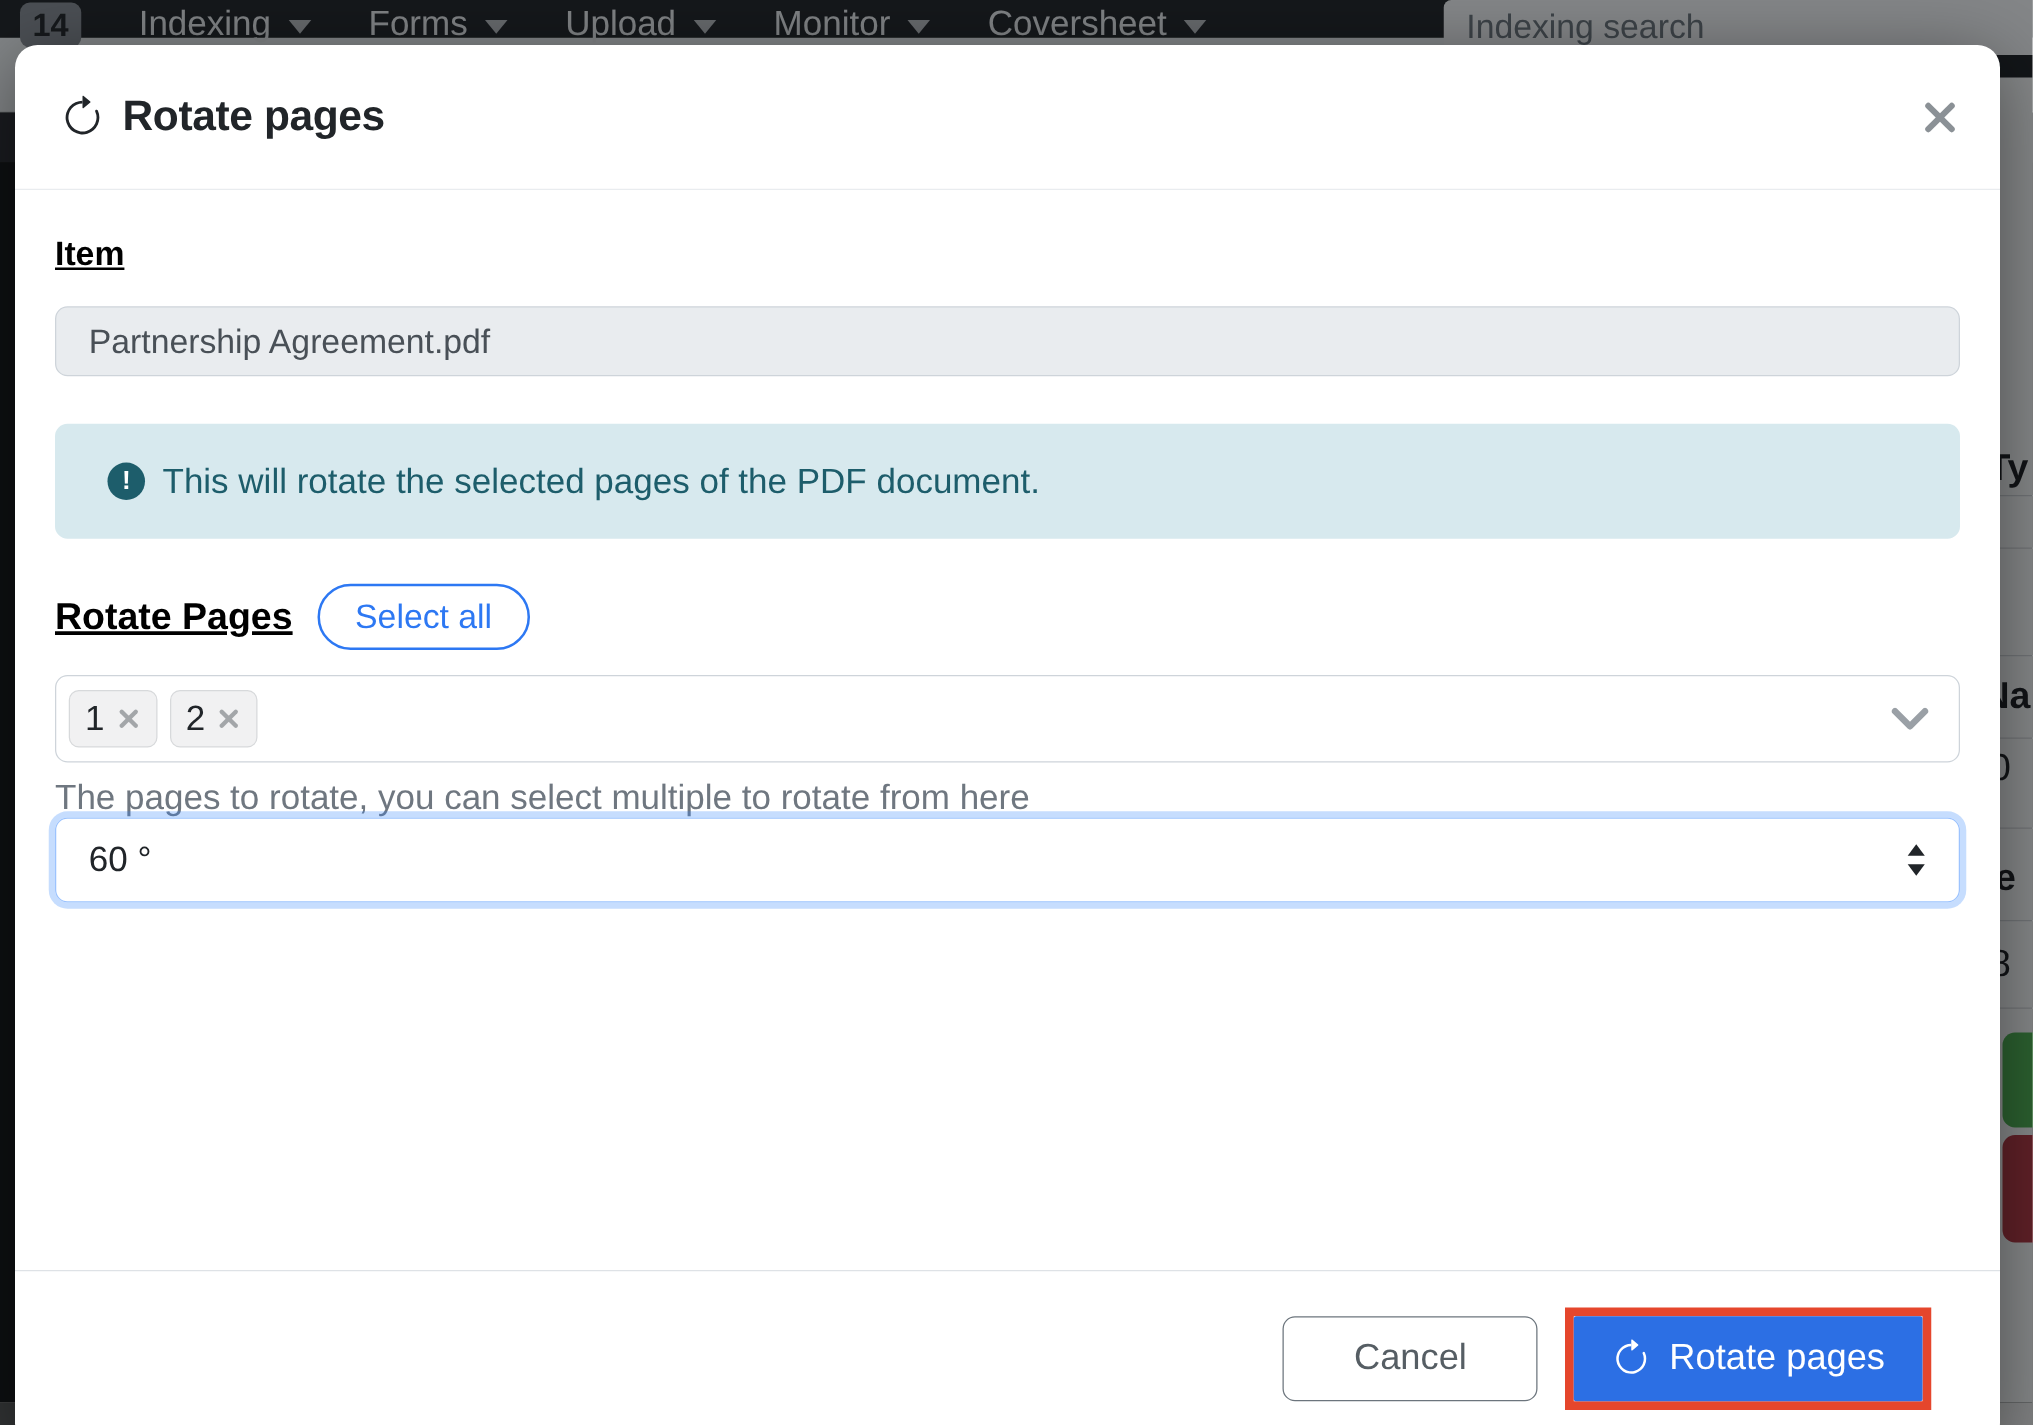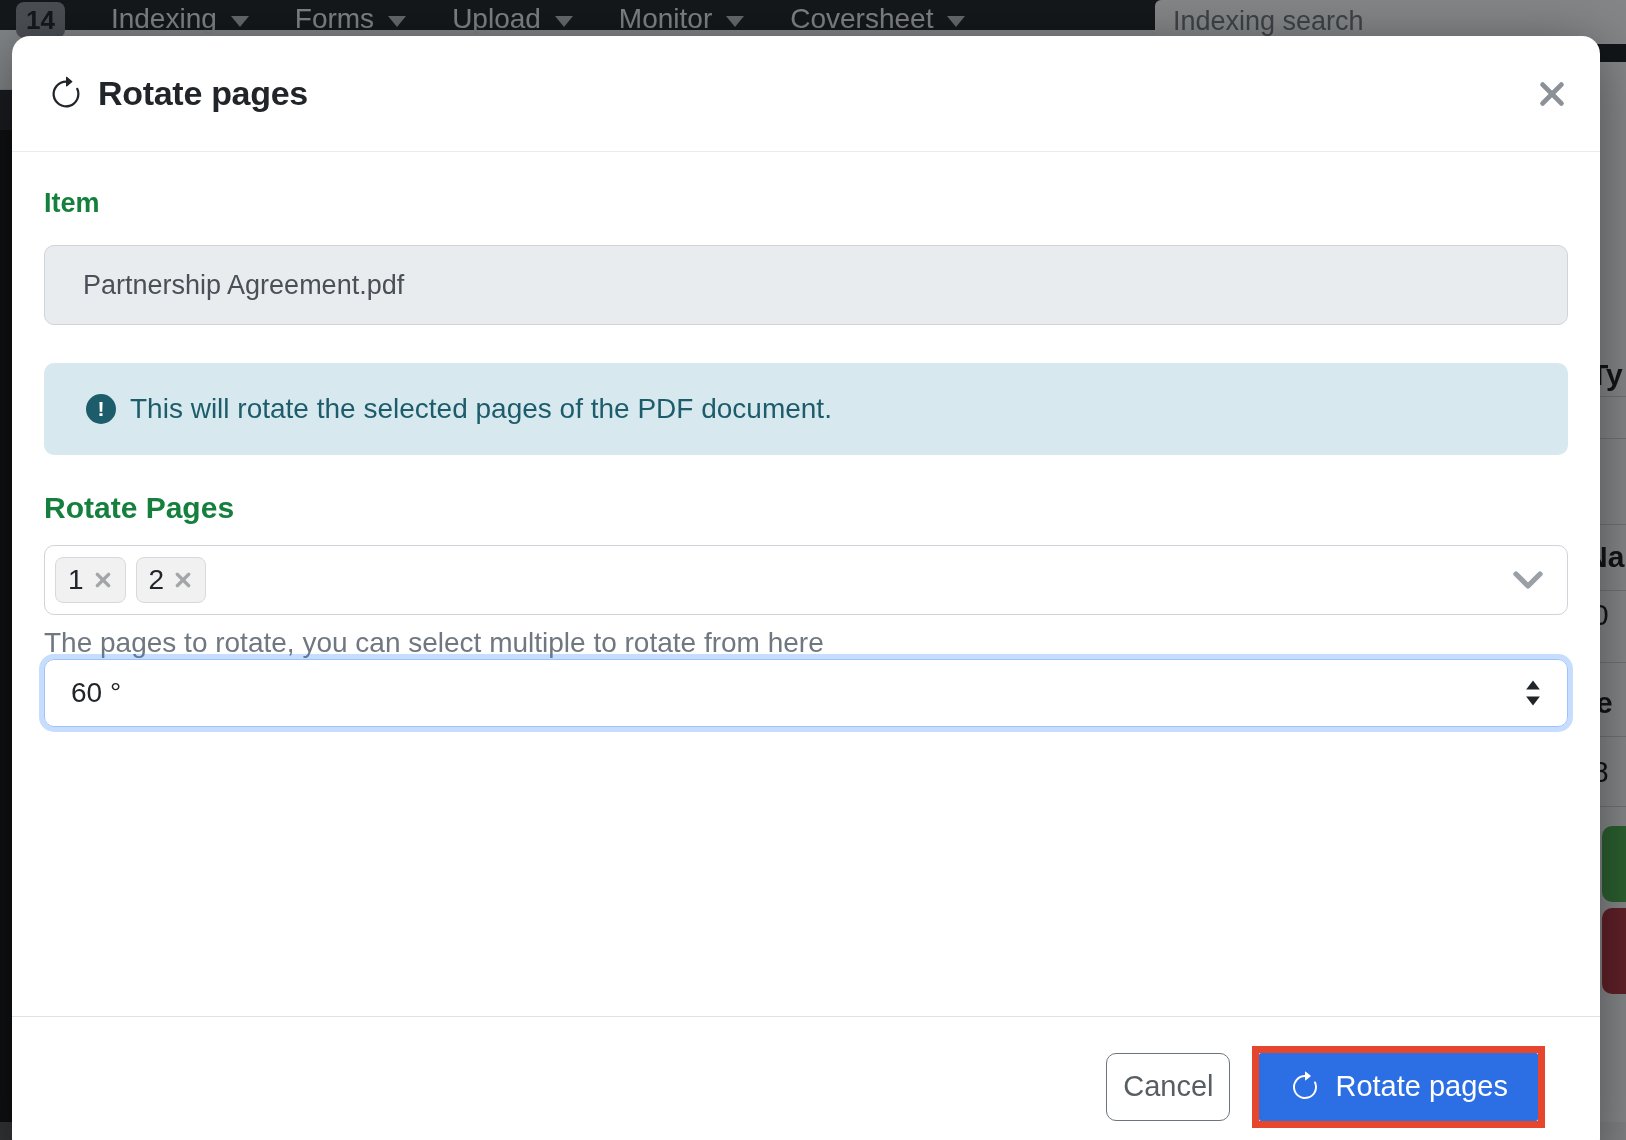--- a/index.html
+++ b/index.html
@@ -46,23 +46,23 @@
 
   
   .modal{position:absolute;left:12px;top:8px;width:1588px;height:1120px;background:#fff;border-radius:18px;
          box-shadow:0 12px 60px rgba(0,0,0,.45);z-index:10;margin-top:28px;}
   .modal-header{height:116px;display:flex;align-items:center;padding:0 26px 0 36px;border-bottom:1px solid #e9ecef;}
   .title-icon{color:#212529;display:flex;margin-right:14px;}
   .modal-title{font-size:34px;font-weight:600;color:#212529;letter-spacing:-.3px;}
   .close-btn{margin-left:auto;background:none;border:none;cursor:pointer;width:44px;height:44px;display:flex;align-items:center;justify-content:center;color:#8b9196;}
 
   .modal-body{padding:36px 32px 0 32px;}
-  .field-label{font-size:27px;font-weight:700;color:#15803d;margin-bottom:26px;}
-  .input-disabled{height:80px;background:#e9ecef;border:1px solid #ced4da;border-radius:10px;
-                  display:flex;align-items:center;padding-left:38px;font-size:27px;color:#495057;margin-bottom:38px;}
+  .field-label{font-size:27px;font-weight:700;color:#000000;margin-bottom:26px;text-decoration:underline;}
+  .input-disabled{height:56px;background:#e9ecef;border:1px solid #ced4da;border-radius:10px;
+                  display:flex;align-items:center;padding-left:26px;font-size:27px;color:#495057;margin-bottom:38px;}
   .alert-info{height:92px;background:var(--alert-bg);border-radius:10px;display:flex;align-items:center;
               padding-left:42px;gap:14px;margin-bottom:36px;}
   .alert-icon{width:30px;height:30px;border-radius:50%;background:var(--alert-text);color:#fff;font-weight:700;
               font-size:21px;display:flex;align-items:center;justify-content:center;flex:0 0 auto;}
   .alert-text{font-size:28px;color:var(--alert-text);}
 
   .label-row{display:flex;align-items:center;gap:20px;margin-bottom:20px;}
   .label-row .field-label{margin-bottom:0;font-size:30px;}
   .select-all-btn{border:2px solid var(--primary-outline);color:var(--primary-outline);background:#fff;border-radius:999px;
                   font-size:27px;font-weight:500;padding:9px 28px;cursor:pointer;font-family:inherit;}
@@ -76,21 +76,21 @@
   .help-text{font-size:28px;color:#6f7780;margin-top:12px;}
 
   .rotation-label{margin-top:64px;}
   .select-focused{position:relative;height:68px;border:1px solid #9cc3fe;border-radius:10px;
                   box-shadow:0 0 0 5px rgba(49,132,253,.28);display:flex;align-items:center;
                   padding-left:26px;font-size:28px;color:#212529;cursor:pointer;}
   .updown{position:absolute;right:26px;top:50%;transform:translateY(-50%);display:flex;color:#212529;}
 
   .modal-footer{position:absolute;left:0;right:0;bottom:0;height:140px;border-top:1px solid #dee2e6;
                 display:flex;align-items:center;justify-content:flex-end;gap:22px;padding:0 55px;}
-  .cancel-btn{height:68px;padding:0 16px;background:#fff;border:1px solid #6c757d;border-radius:10px;
+  .cancel-btn{height:68px;padding:0 56px;background:#fff;border:1px solid #6c757d;border-radius:10px;
               font-size:29px;color:#565e64;cursor:pointer;font-family:inherit;text-align:right;}
   .submit-wrap{border:7px solid var(--highlight);}
   .submit-btn{height:68px;padding:0 30px;background:var(--primary);border:none;border-radius:2px;display:flex;
               align-items:center;gap:14px;font-size:29px;color:#fff;cursor:pointer;font-family:inherit;}
   .submit-btn .btn-icon{display:flex;color:#fff;}
 </style>
 </head>
 <body>
 
 <div class="bg-layer">
@@ -177,20 +177,21 @@
       <span>Partnership Agreement.pdf</span>
     </div>
 
     <div class="alert-info">
       <span class="alert-icon">!</span>
       <span class="alert-text">This will rotate the selected pages of the PDF document.</span>
     </div>
 
     <div class="label-row">
       <div class="field-label">Rotate Pages</div>
+      <button class="select-all-btn">Select all</button>
     </div>
 
     <div class="multiselect">
       <span class="chip">
         <span>1</span>
         <span class="chip-x">
           <svg width="20" height="20" viewBox="0 0 16 16" fill="none" stroke="currentColor" stroke-width="2.8" stroke-linecap="round">
             <line x1="3.5" y1="3.5" x2="12.5" y2="12.5"></line>
               <line x1="12.5" y1="3.5" x2="3.5" y2="12.5"></line>
           </svg>

